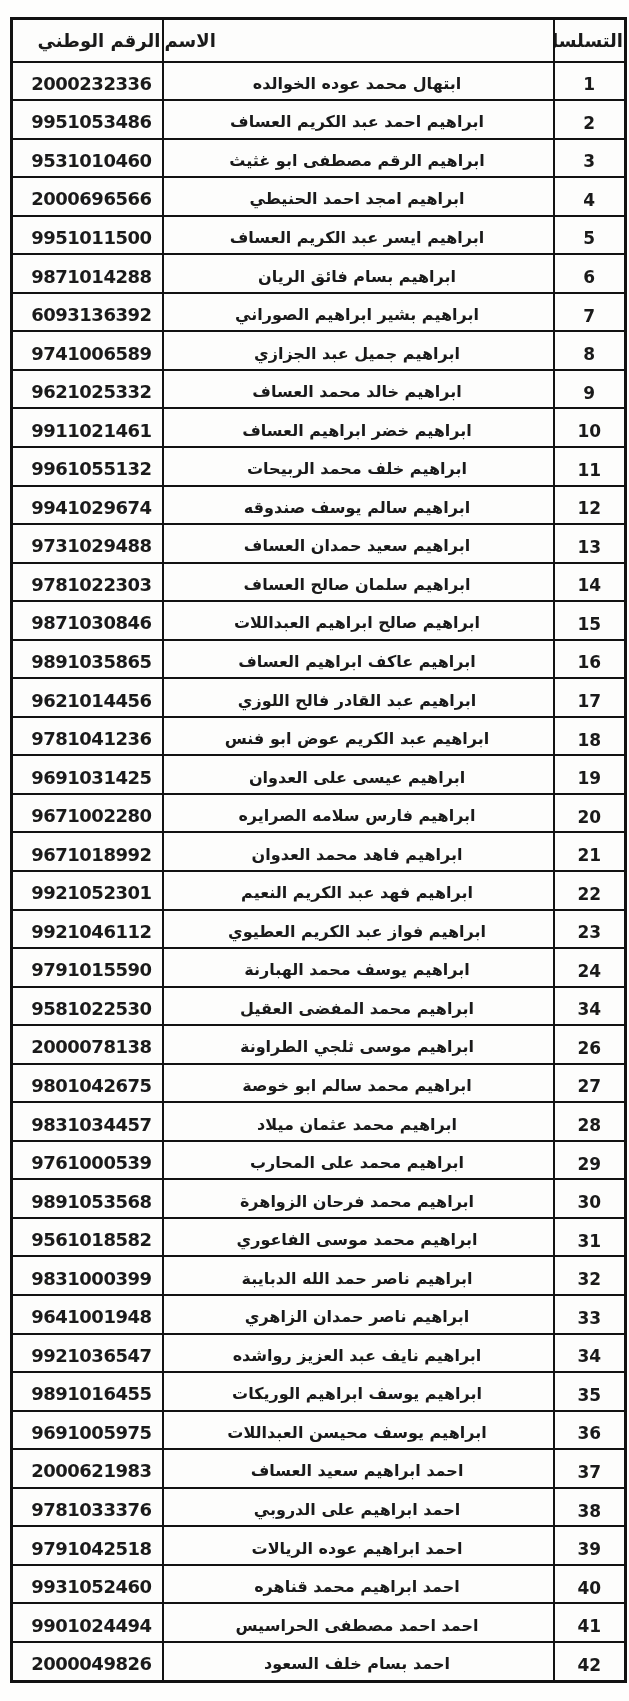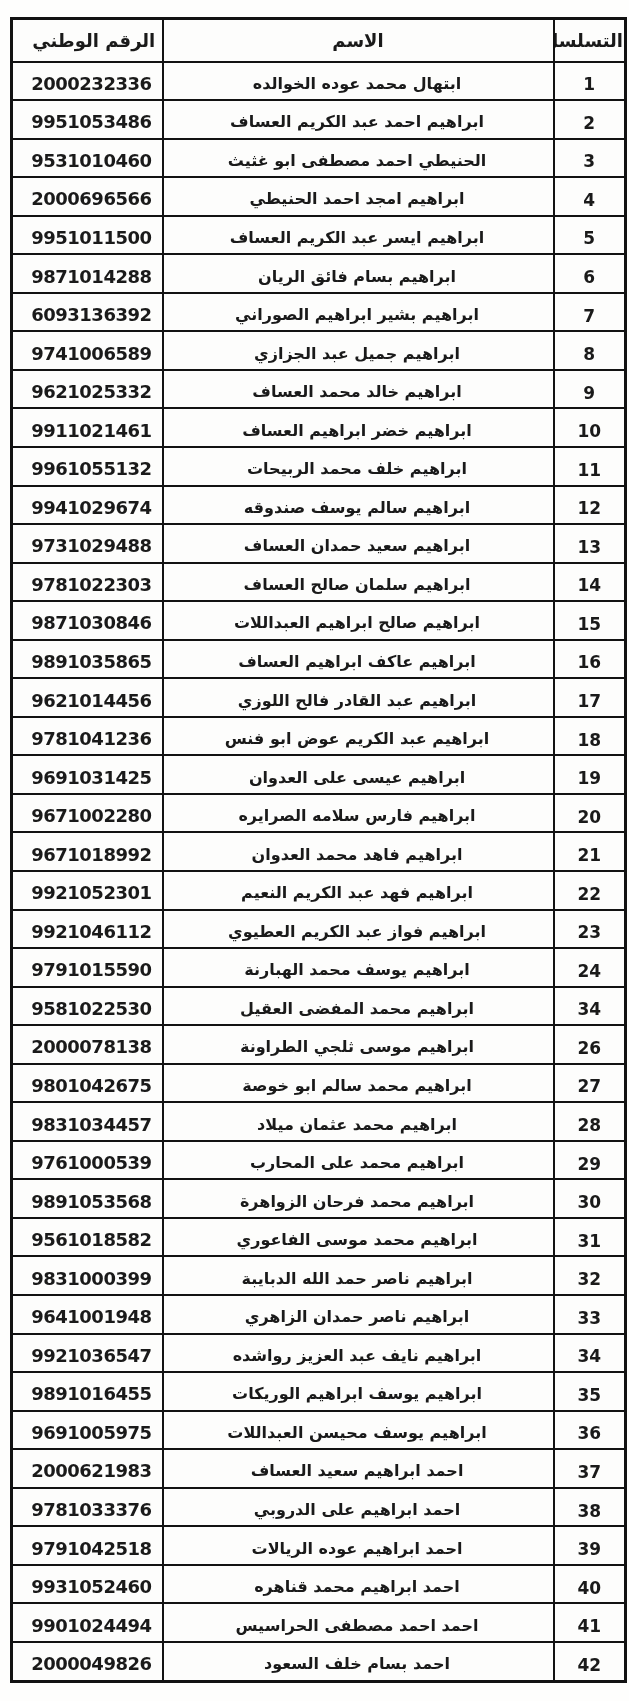--- a/index.html
+++ b/index.html
@@ -40,22 +40,22 @@
     white-space: nowrap;
     vertical-align: middle;
   }
   thead tr { height: 43px; }
 
   th {
     font-weight: 700;
     font-size: 18px;
   }
   th.col-serial { text-align: center; }
-  th.col-name   { text-align: center; }
-  th.col-nid    { padding-left: 14px; }
+  th.col-name   { text-align: left; }
+  th.col-nid    { text-align: right; padding-left: 14px; }
 
   td.col-serial {
     text-align: center;
     font-size: 17px;
     font-weight: 700;
     padding-top: 8px;
   }
   td.col-name {
     text-align: center;
     font-size: 16px;
@@ -96,21 +96,21 @@
           <td class="col-name">ابتهال محمد عوده الخوالده</td>
           <td class="col-nid">2000232336</td>
         </tr>
         <tr>
           <td class="col-serial">2</td>
           <td class="col-name">ابراهيم احمد عبد الكريم العساف</td>
           <td class="col-nid">9951053486</td>
         </tr>
         <tr>
           <td class="col-serial">3</td>
-          <td class="col-name">الحنيطي احمد مصطفى ابو غثيث</td>
+          <td class="col-name">ابراهيم الرقم مصطفى ابو غثيث</td>
           <td class="col-nid">9531010460</td>
         </tr>
         <tr>
           <td class="col-serial">4</td>
           <td class="col-name">ابراهيم امجد احمد الحنيطي</td>
           <td class="col-nid">2000696566</td>
         </tr>
         <tr>
           <td class="col-serial">5</td>
           <td class="col-name">ابراهيم ايسر عبد الكريم العساف</td>

